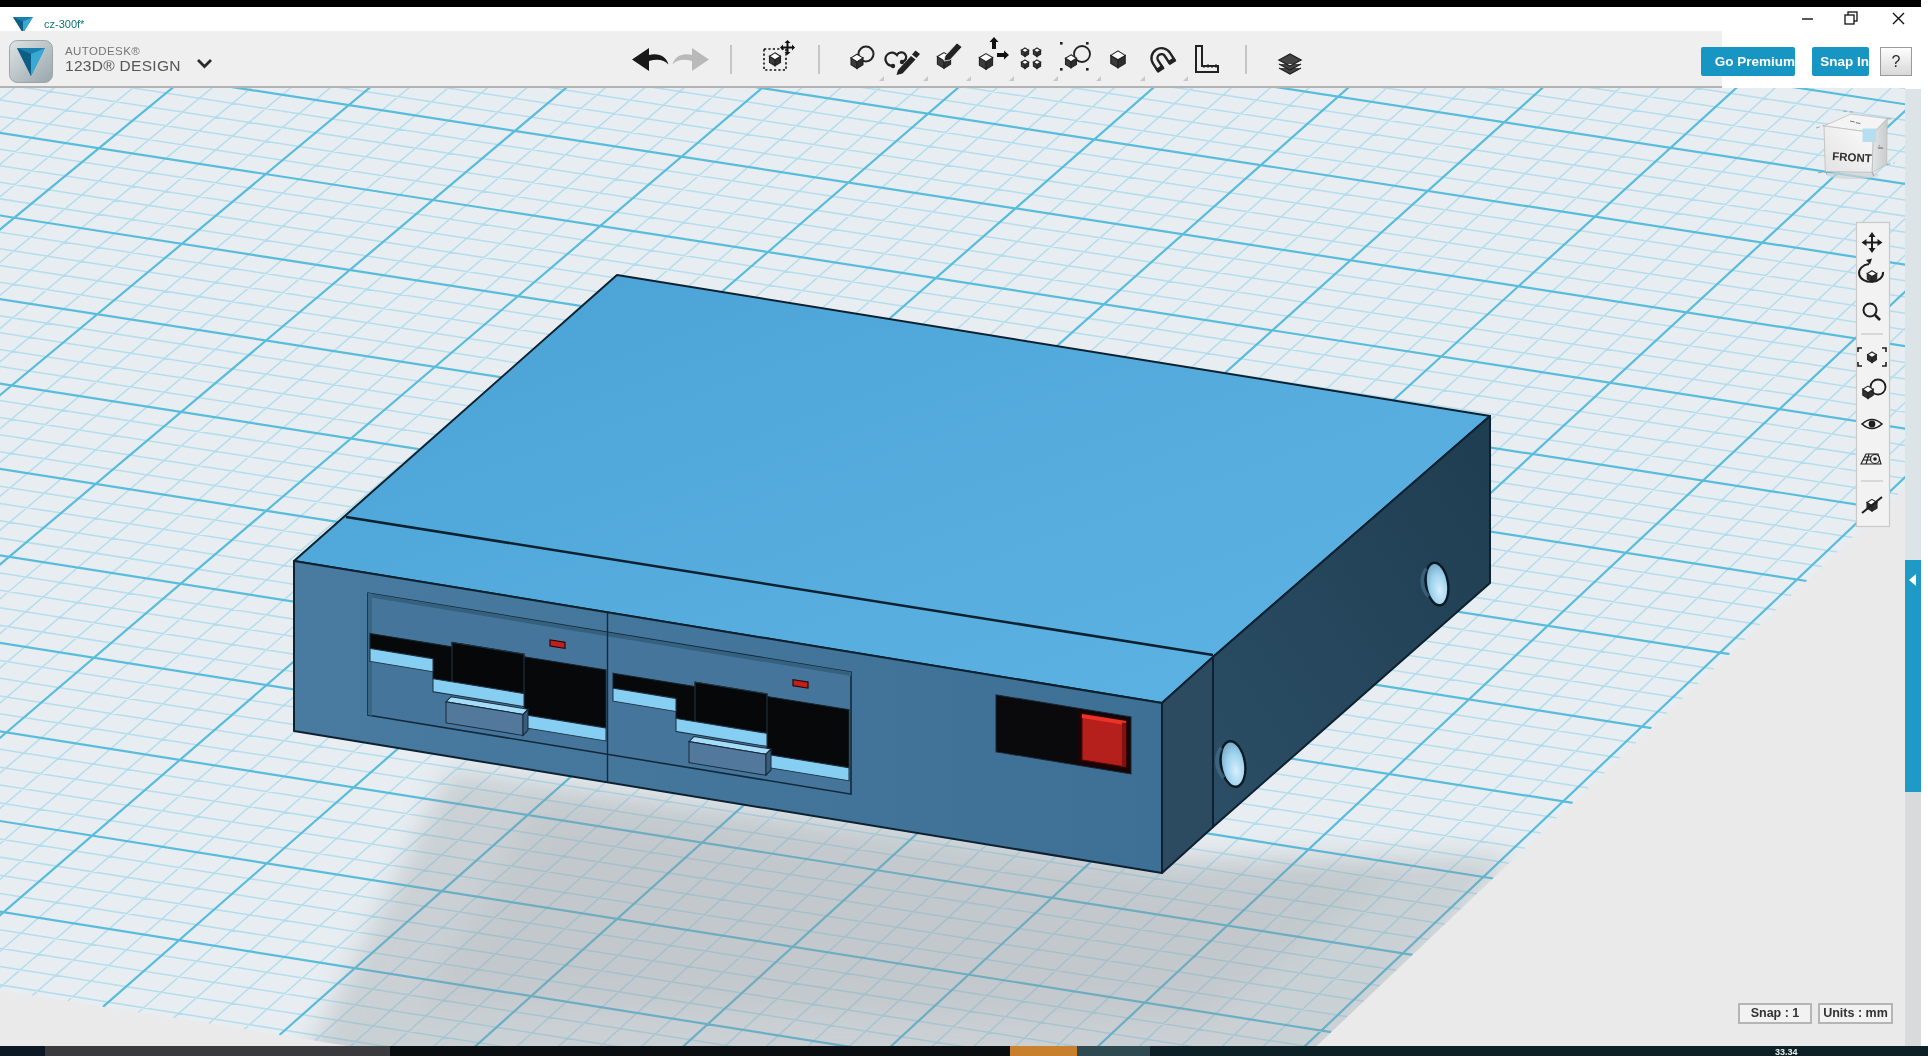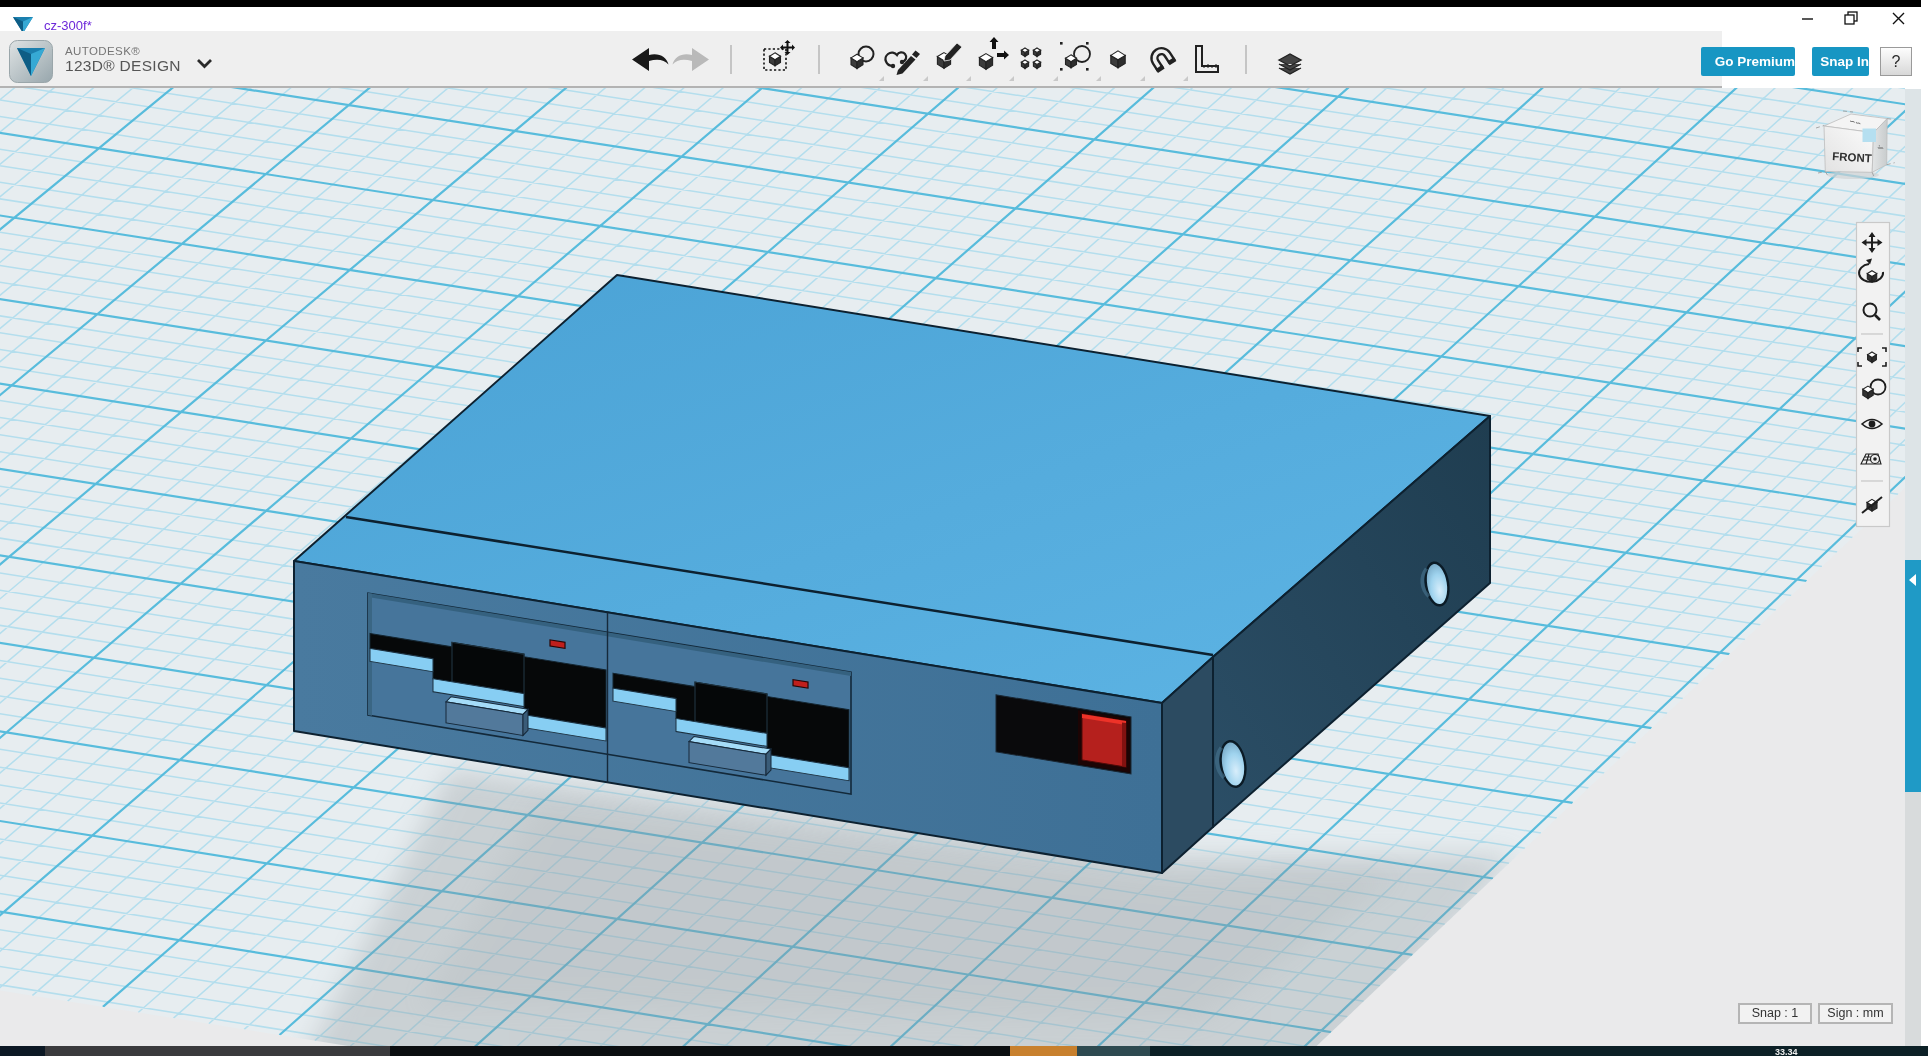--- a/index.html
+++ b/index.html
@@ -1,31 +1,31 @@
 <!DOCTYPE html>
 <html><head><meta charset="utf-8"><style>
 *{margin:0;padding:0;box-sizing:border-box}
 html,body{width:1928px;height:1056px;overflow:hidden;font-family:"Liberation Sans",sans-serif;background:#fff}
 .abs{position:absolute}
 #titlebar{position:absolute;left:0;top:7px;width:1928px;height:24px;background:#fff}
 #topblack{position:absolute;left:0;top:0;width:1921px;height:7px;background:#000}
 #toolbar{position:absolute;left:0;top:31px;width:1722px;height:57px;background:#efefef;border-bottom:2px solid #b3b3b3}
-#title-text{position:absolute;left:44px;top:11px;font-size:13px;color:#6d28d9}
+#title-text{position:absolute;left:44px;top:11px;font-size:11px;color:#0f766e}
 .winbtn{position:absolute;top:9px;color:#1a1a1a}
 #gopremium,#signin{position:absolute;top:47px;height:29px;background:#1796c3;color:#fff;font-weight:bold;font-size:13.5px;text-align:right;border-radius:2px;line-height:29px}
 #gopremium{left:1701px;width:94px}
 #signin{left:1812px;width:57px}
 #helpbtn{position:absolute;left:1880px;top:47px;width:32px;height:29px;background:linear-gradient(#fdfdfd,#d8d8d8);border:1px solid #9a9a9a;color:#2a2a2a;font-size:16px;font-weight:normal;text-align:center;line-height:28px}
 #autodesk1{position:absolute;left:65px;top:14px;font-size:11.5px;color:#757575;letter-spacing:0.4px}
 #autodesk2{position:absolute;left:65px;top:26px;font-size:15.5px;color:#555;font-weight:normal;letter-spacing:0.3px}
 #rightstrip{position:absolute;left:1905px;top:89px;width:16px;height:967px;background:#dde4e7}
 #rs-blue{position:absolute;left:0px;top:471px;width:16px;height:232px;background:#1f9ac6}
 #rs-gray{position:absolute;left:0px;top:703px;width:16px;height:264px;background:#d8dbdc}
 #whitecol{position:absolute;left:1921px;top:0;width:7px;height:1056px;background:#fff}
-.statbox{position:absolute;top:1003px;height:21px;background:#f2f2f2;border:2px solid #b5b5b5;font-size:12.5px;font-weight:normal;color:#333;text-align:center;line-height:17px}
+.statbox{position:absolute;top:1003px;height:21px;background:#f2f2f2;border:2px solid #b5b5b5;font-size:12.5px;font-weight:bold;color:#333;text-align:center;line-height:17px}
 #taskbar{position:absolute;left:0;top:1046px;width:1884px;height:10px;background:#0e2127}
 .tseg{position:absolute;top:0;height:10px}
 </style></head>
 <body>
 <div id="topblack"></div>
 <div id="titlebar">
 <svg class="abs" style="left:12px;top:9px" width="22" height="19">
       <polygon points="1,1 21,1 11,17" fill="#1b7fae"></polygon>
       <polygon points="11,5.5 21,1 11,17" fill="#36a9d4"></polygon>
       <polygon points="1,1 11,5.5 11,17" fill="#0e5d85"></polygon>
@@ -258,21 +258,21 @@
 </svg>
 <div id="rightstrip">
     <div id="rs-blue"></div>
     <div id="rs-gray"></div>
 <svg class="abs" style="left:3px;top:484px" width="10" height="14">
       <polygon points="8,1 8,13 1,7" fill="#fff"></polygon>
     </svg>
 </div>
 <div id="whitecol"></div>
 <div class="statbox" style="left:1738px;width:74px">Snap : 1</div>
-<div class="statbox" style="left:1818px;width:75px">Sign : mm</div>
+<div class="statbox" style="left:1818px;width:75px">Units : mm</div>
 <div id="taskbar">
 <div class="tseg" style="left:0;width:45px;background:#0c1824"></div>
 <div class="tseg" style="left:45px;width:345px;background:#3a3a3c"></div>
 <div class="tseg" style="left:390px;width:620px;background:#0b0e10"></div>
 <div class="tseg" style="left:1010px;width:67px;background:#c8802d"></div>
 <div class="tseg" style="left:1077px;width:73px;background:#2e4a50"></div>
 <div class="tseg" style="left:1150px;width:778px;background:#0c2026"></div>
 <div style="position:absolute;left:1775px;top:1px;color:#eee;font-size:9px;font-weight:bold">33.34</div>
 </div>
 </body></html>

